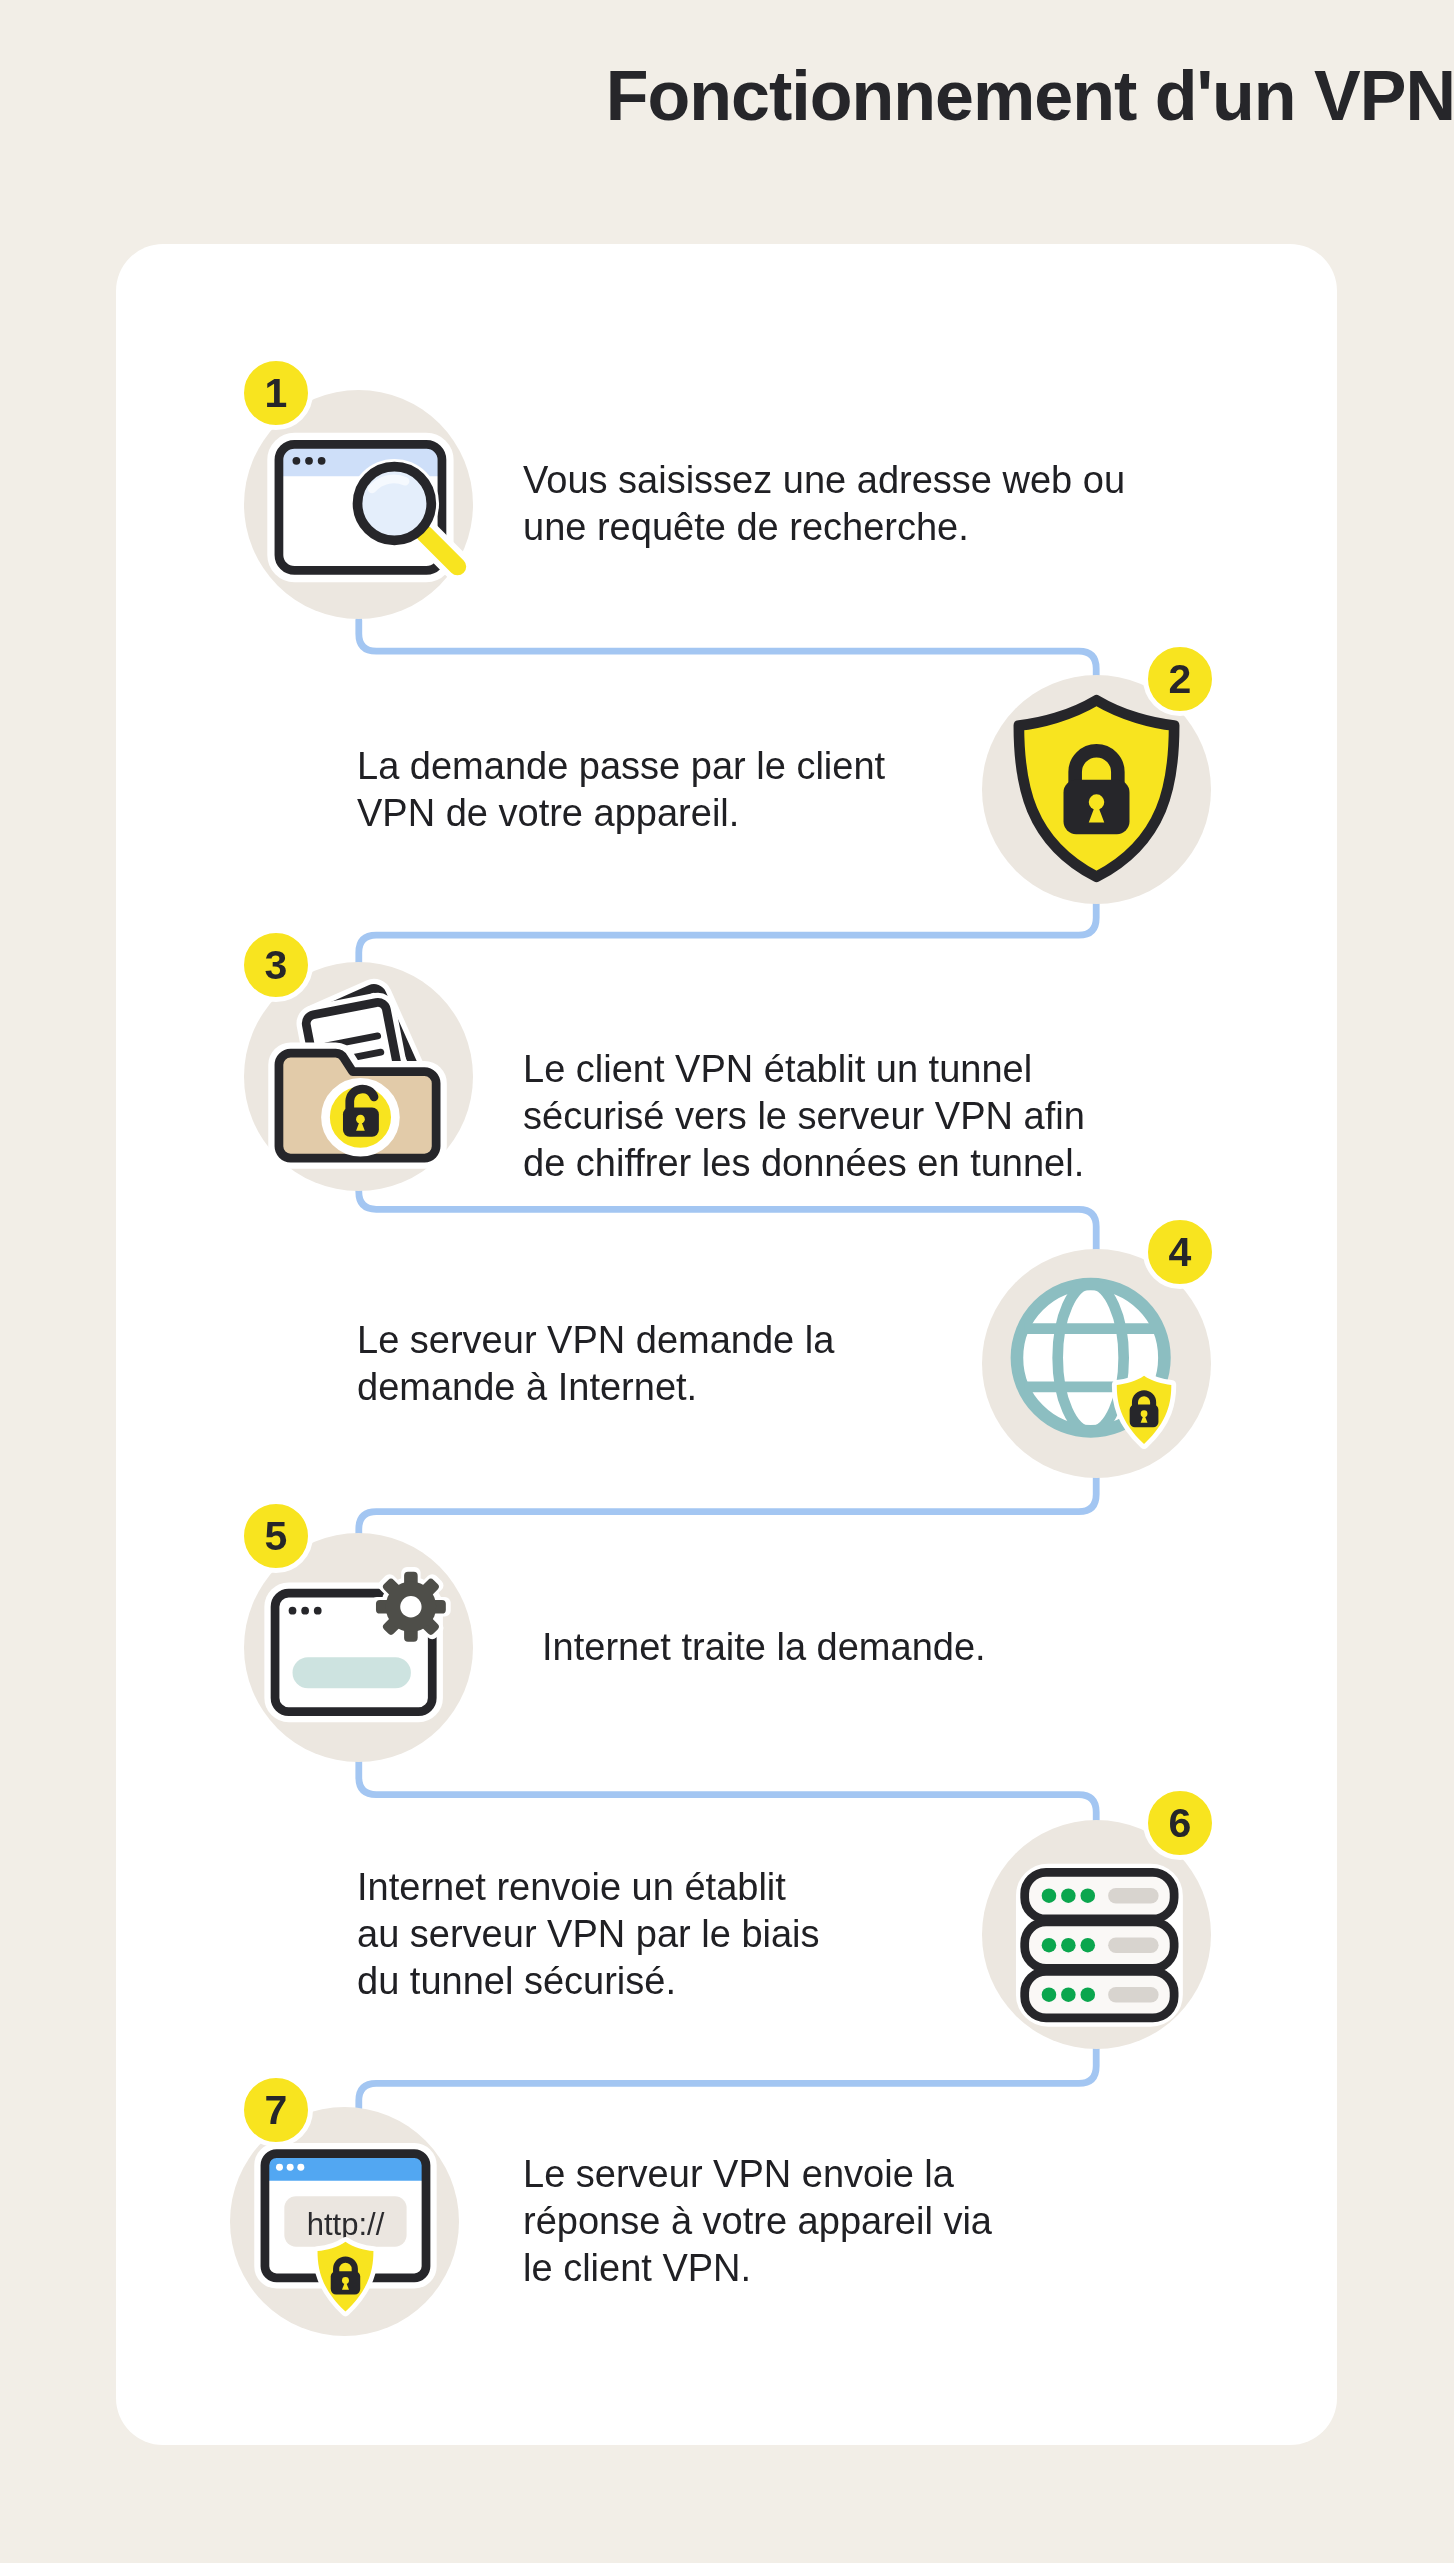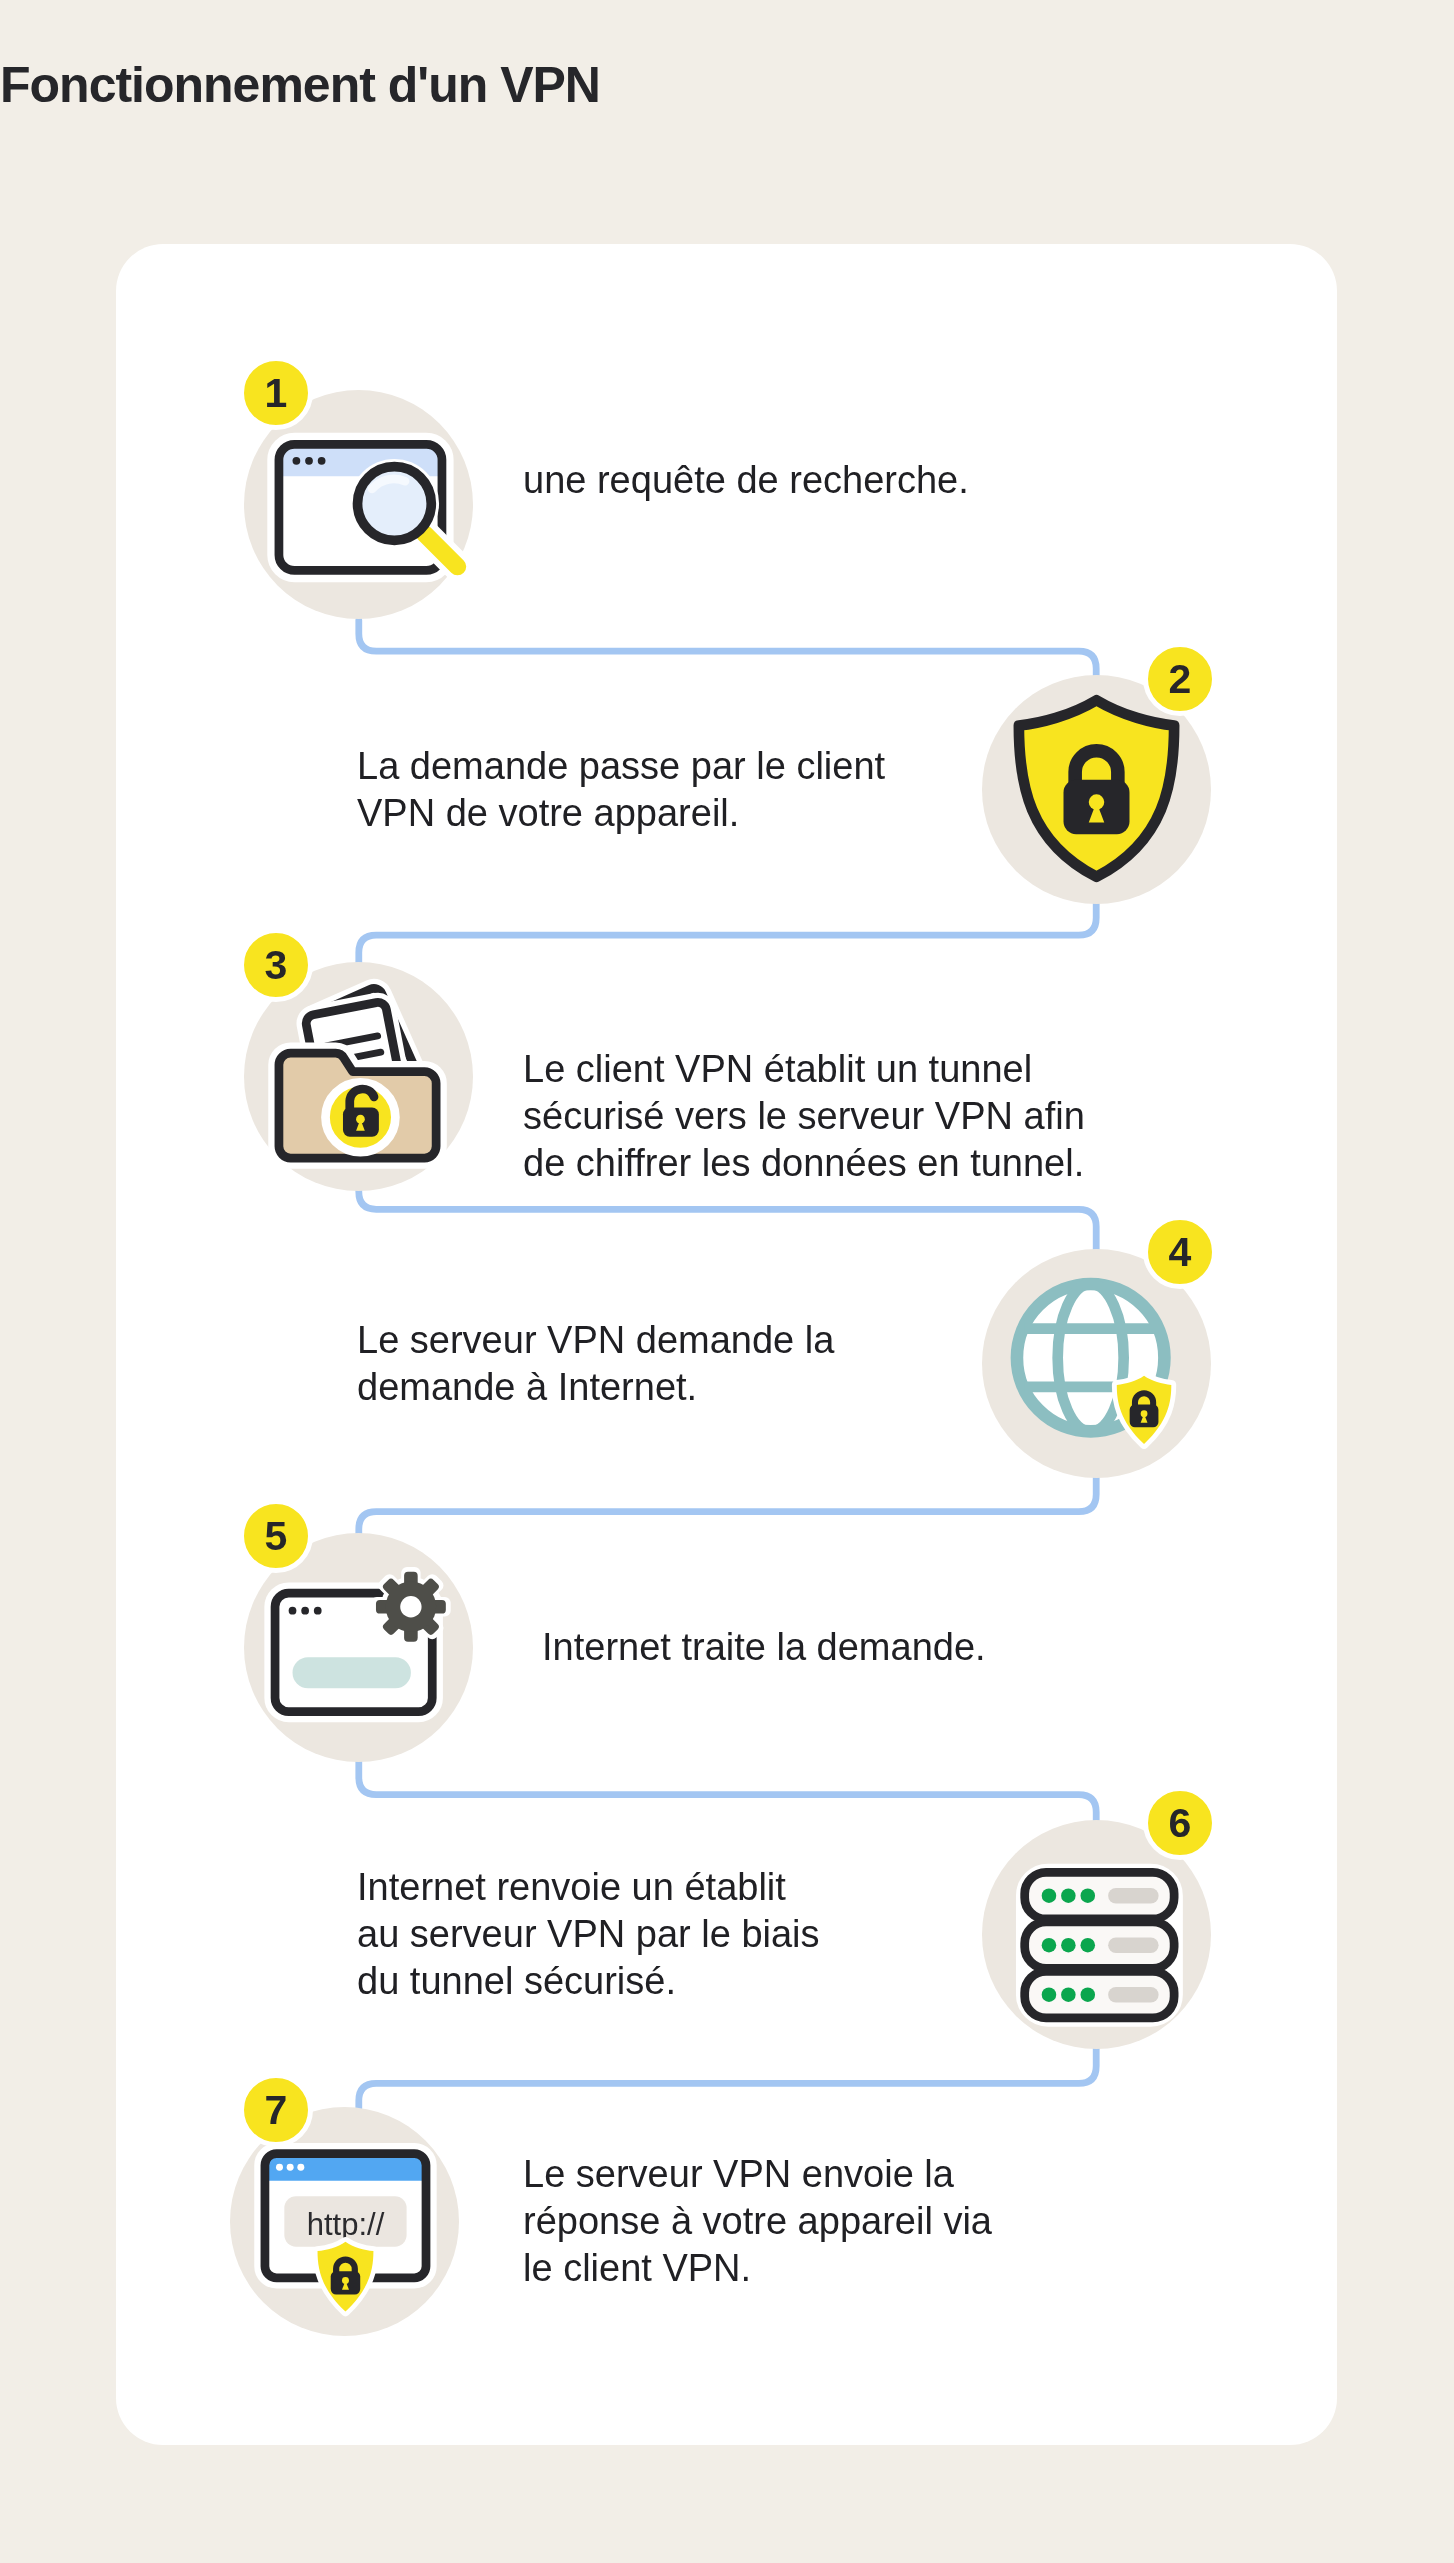--- a/index.html
+++ b/index.html
@@ -1,22 +1,22 @@
 <!DOCTYPE html>
 <html><head>
 <meta charset="utf-8">
 <style>
   html,body{margin:0;padding:0;background:#f2eee7;}
   #canvas{
     position:relative;width:1455px;height:2563px;overflow:hidden;
     font-family:"Liberation Sans",sans-serif;background:#f2eee7;
   }
   .title{
-    position:absolute;left:0;top:56px;width:1455px;text-align:left;
-    font-size:50px;font-weight:bold;letter-spacing:-1px;color:#26262a;
+    position:absolute;left:0;top:56px;width:1455px;text-align:right;
+    font-size:70px;font-weight:bold;letter-spacing:-1px;color:#26262a;
   }
   .card{
     position:absolute;left:116px;top:244px;width:1221px;height:2201px;
     background:#ffffff;border-radius:47px;
   }
   .connectors{position:absolute;left:0;top:0;}
   .circle{
     position:absolute;width:229px;height:229px;border-radius:50%;
     background:#ece7e0;
   }
@@ -63,20 +63,21 @@
       <circle cx="155" cy="117" r="46" fill="#ffffff"></circle>
       <line x1="186" y1="148" x2="220" y2="182" stroke="#f8e41f" stroke-width="18" stroke-linecap="round"></line>
       <circle cx="155" cy="117" r="38" fill="#e4eefb" stroke="#26262a" stroke-width="10"></circle>
       <path d="M132 102 a30 30 0 0 1 34 -8" fill="none" stroke="#f6fafe" stroke-width="9" stroke-linecap="round" opacity="0.9"></path>
     </svg>
   </div>
   <div class="badge" style="left:239px;top:356px">
     <span>1</span>
   </div>
   <div class="text" style="left:523px;top:457px;width:678px">
+    <div>Vous saisissez une adresse web ou</div>
     <div>une requête de recherche.</div>
   </div>
 
   <div class="circle" style="left:982px;top:675px">
     <svg width="229" height="229" viewBox="0 0 236 236">
       <path d="M118 26 C145 42 176 50 198 52 C198 112 188 172 118 208 C48 172 38 112 38 52 C60 50 91 42 118 26 Z" fill="#f8e41f" stroke="#26262a" stroke-width="11" stroke-linejoin="round"></path>
       <path d="M96 112 v-12 a22 22 0 0 1 44 0 v12" fill="none" stroke="#26262a" stroke-width="14"></path>
       <rect x="84" y="108" width="68" height="56" rx="13" fill="#26262a"></rect>
       <circle cx="118" cy="131" r="8" fill="#f8e41f"></circle>
       <path d="M118 131 l-8 21 h16 Z" fill="#f8e41f"></path>

